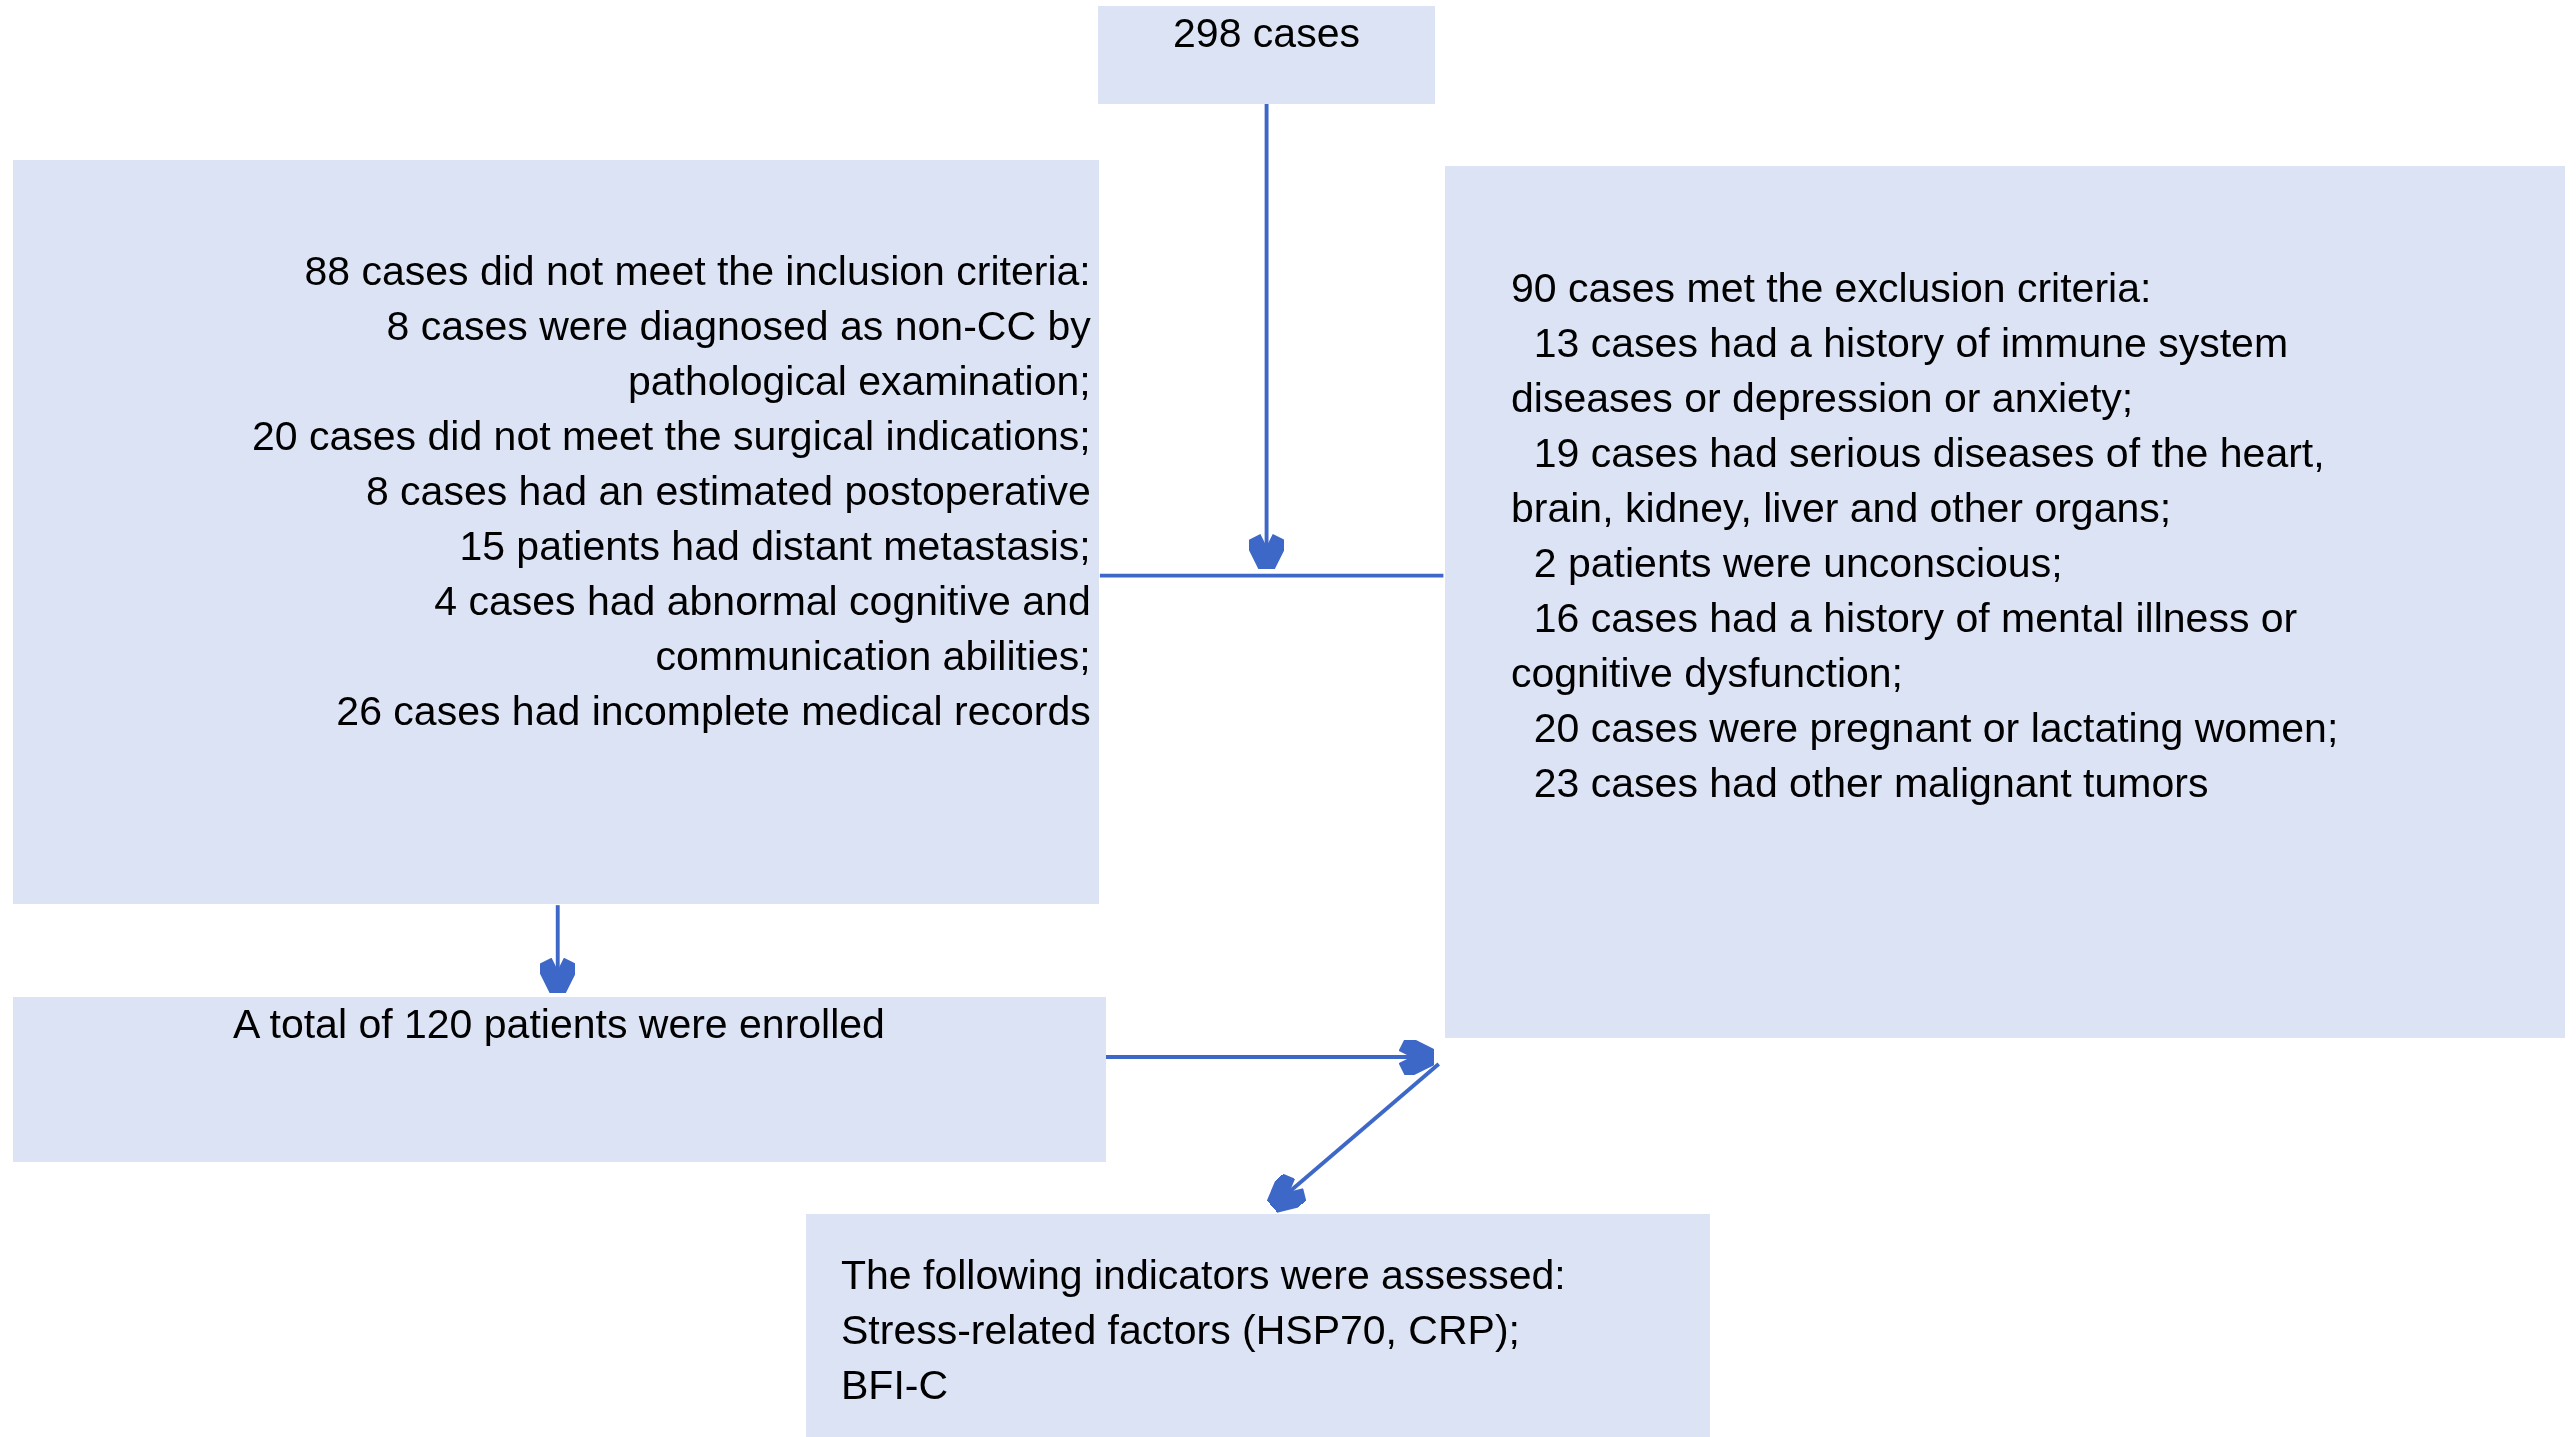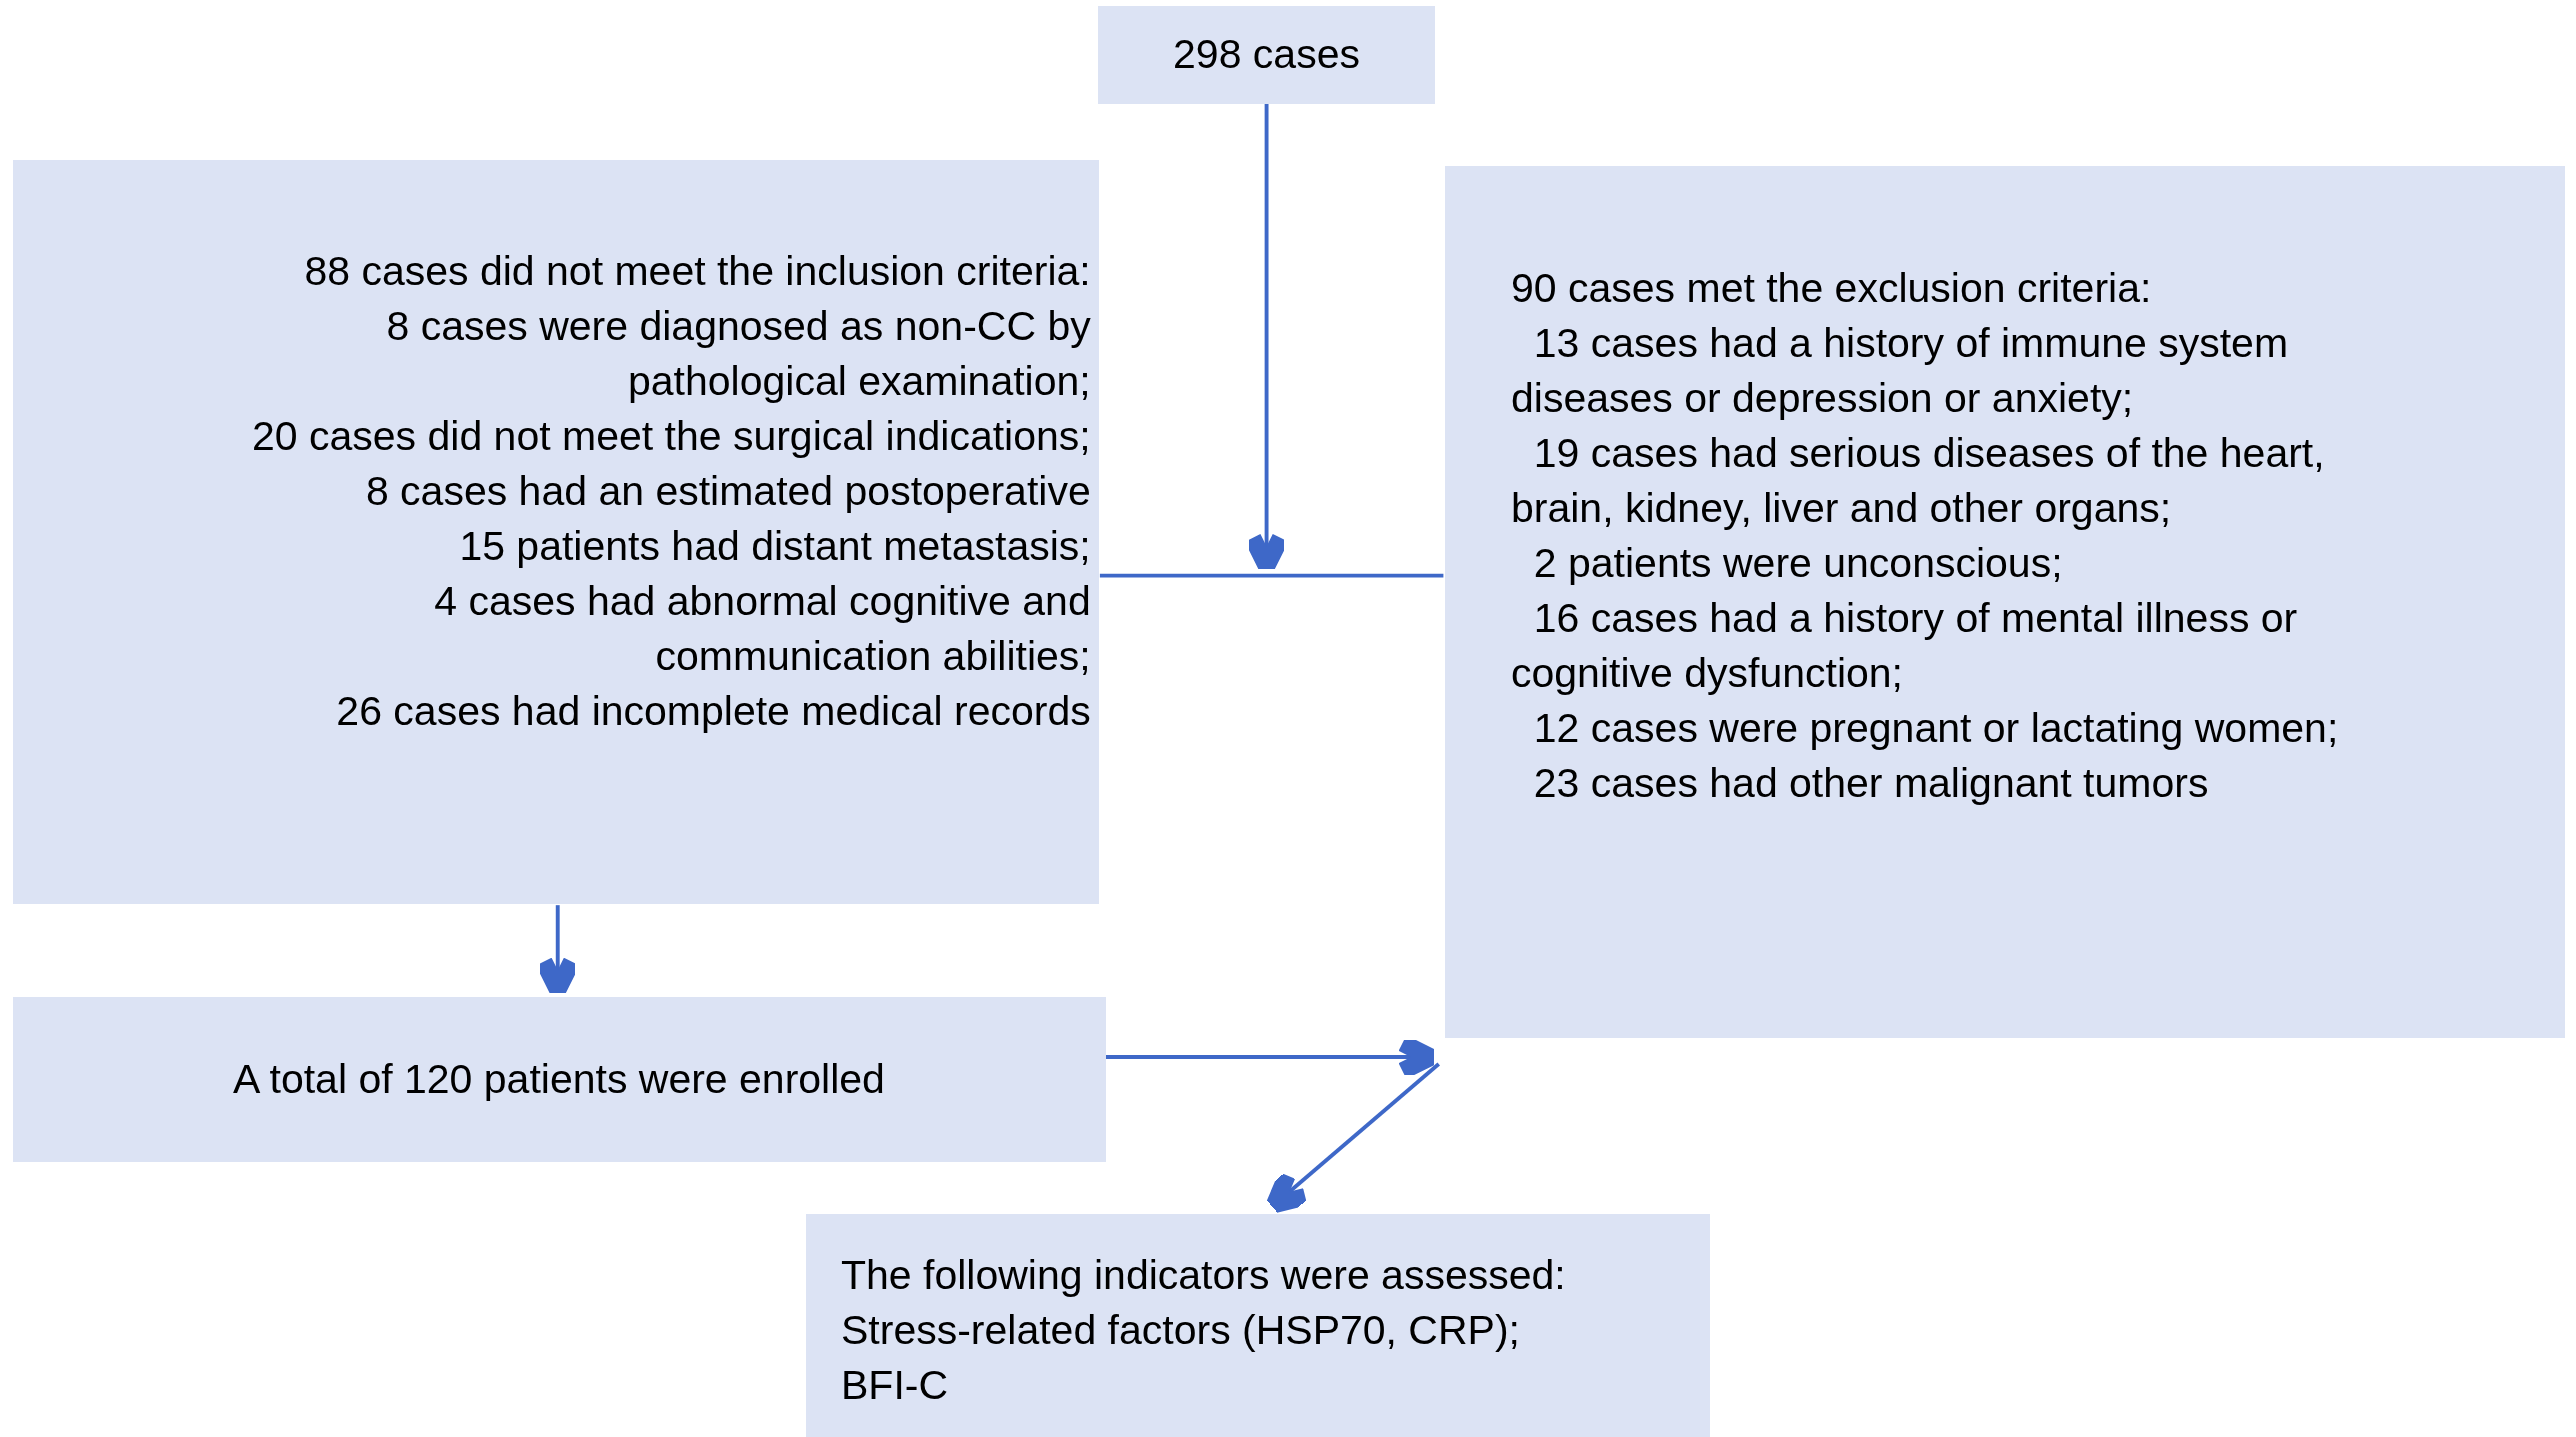--- a/index.html
+++ b/index.html
@@ -25,21 +25,21 @@
   }
   .line {
     font-size: 41px;
     line-height: 55px;
     white-space: pre;
     color: var(--text, #000000);
   }
   .center-box {
     display: flex;
     flex-direction: column;
-    justify-content: center;
+    justify-content: flex-start;
     align-items: center;
   }
   .center-box .line {
     text-align: center;
   }
   #box-298 { left: 1098px; top: 5.5px; width: 337px; height: 98px; }
   #box-inclusion { left: 12.5px; top: 160px; width: 1086px; height: 744px; padding: 84px 7.8px 0 58px; text-align: right; }
   #box-exclusion { left: 1445px; top: 166px; width: 1120px; height: 872px; padding: 95px 7.8px 0 66px; }
   #box-enrolled { left: 12.5px; top: 997px; width: 1093px; height: 165px; }
   #box-sas { left: 1437px; top: 993px; width: 1128px; height: 126px; }
@@ -98,21 +98,21 @@
 
   <div class="box" id="box-exclusion">
     <div class="line">90 cases met the exclusion criteria:</div>
     <div class="line">  13 cases had a history of immune system</div>
     <div class="line">diseases or depression or anxiety;</div>
     <div class="line">  19 cases had serious diseases of the heart,</div>
     <div class="line">brain, kidney, liver and other organs;</div>
     <div class="line">  2 patients were unconscious;</div>
     <div class="line">  16 cases had a history of mental illness or</div>
     <div class="line">cognitive dysfunction;</div>
-    <div class="line">  12 cases were pregnant or lactating women;</div>
+    <div class="line">  20 cases were pregnant or lactating women;</div>
     <div class="line">  23 cases had other malignant tumors</div>
   </div>
 
   <div class="box center-box" id="box-enrolled">
     <div class="line">A total of 120 patients were enrolled</div>
   </div>
 
 
   <div class="box" id="box-indicators">
     <div class="line">The following indicators were assessed:</div>

